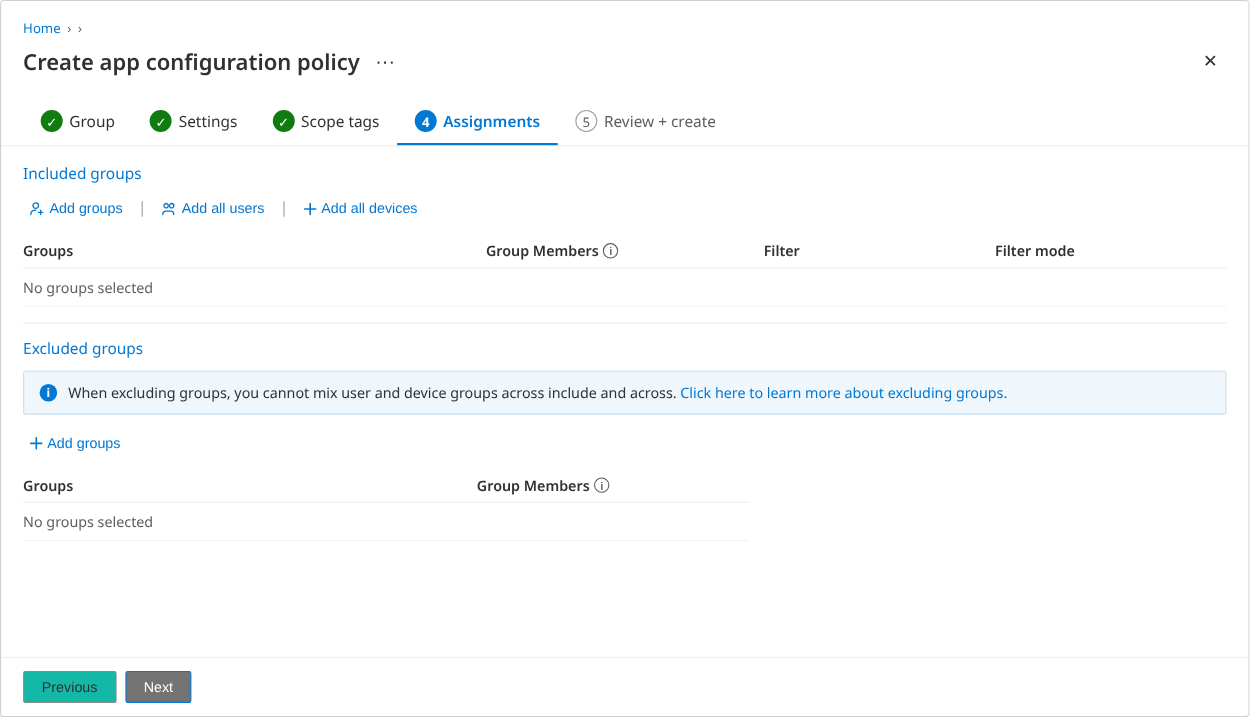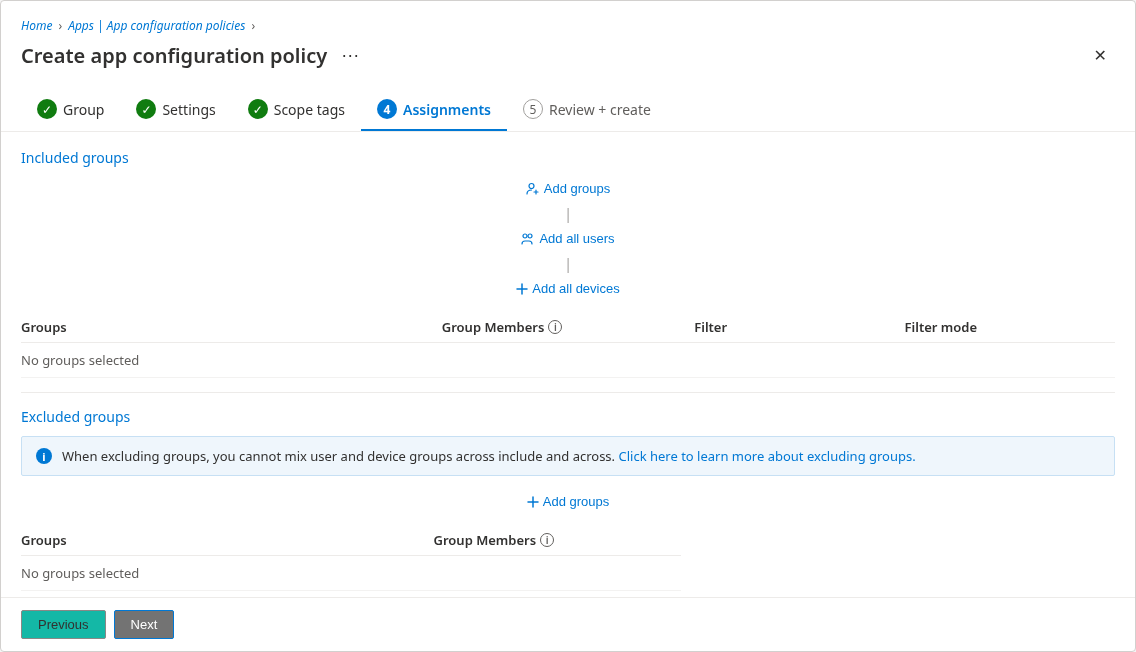--- a/index.html
+++ b/index.html
@@ -36,21 +36,20 @@
       color: #0078d4;
       margin-bottom: 8px;
     }
     .breadcrumb span {
       color: #605e5c;
     }
     .breadcrumb a {
       color: #0078d4;
       text-decoration: none;
       cursor: pointer;
-      font-style: italic;
     }
     .title-row {
       display: flex;
       align-items: center;
       justify-content: space-between;
       margin-bottom: 20px;
     }
     .title-row-left {
       display: flex;
       align-items: center;
@@ -136,21 +135,20 @@
       font-size: 14px;
       font-weight: 400;
       color: #0078d4;
       margin-bottom: 10px;
     }
     .action-row {
       display: flex;
       align-items: center;
       gap: 4px;
       margin-bottom: 12px;
-      flex-direction: column;
     }
     .action-btn {
       background: none;
       border: none;
       color: #0078d4;
       cursor: pointer;
       display: flex;
       align-items: center;
       gap: 4px;
       font-size: 13px;
@@ -277,21 +275,20 @@
   </style>
 </head>
 <body>
 
 <div class="window">
 
   <div class="window-header">
     <div class="breadcrumb">
       <a>Home</a>
       <span>›</span>
-      <a>Apps | App configuration policies</a>
       <span>›</span>
     </div>
     <div class="title-row">
       <div class="title-row-left">
         <span class="page-title">Create app configuration policy</span>
         <button class="more-btn">···</button>
       </div>
       <button class="close-btn">✕</button>
     </div>
   </div>

